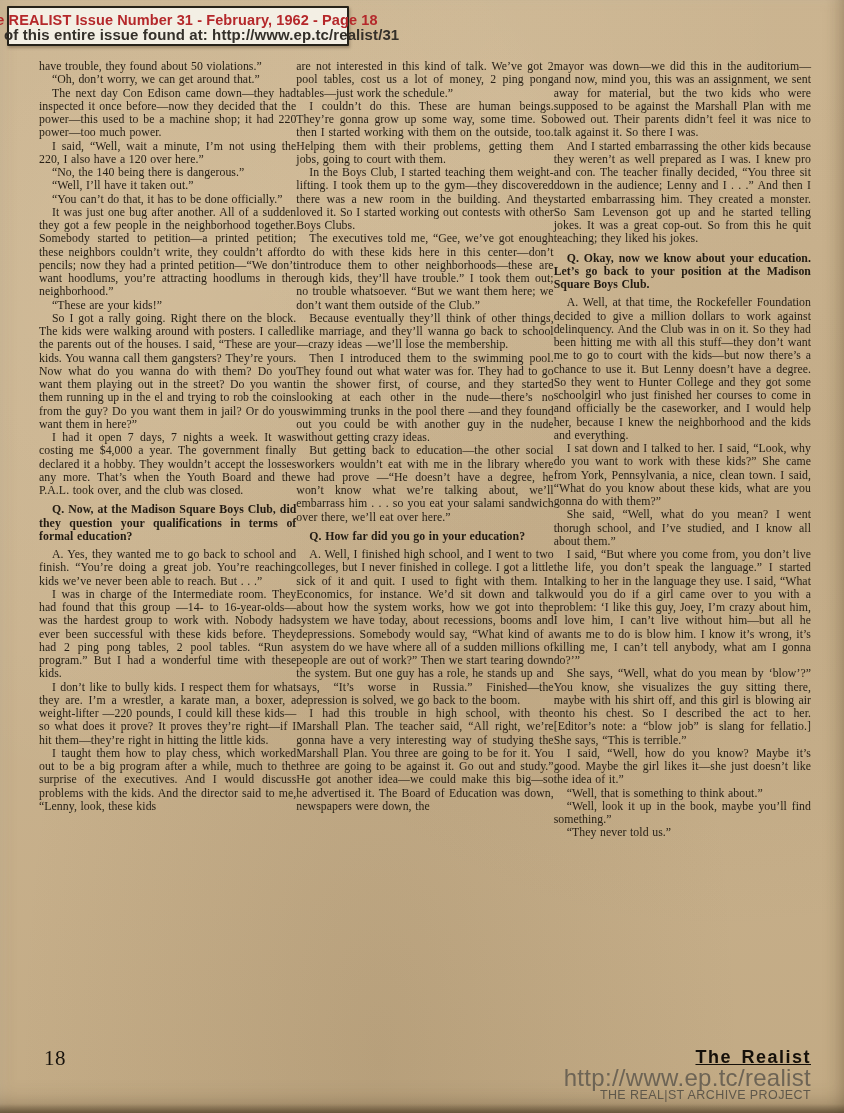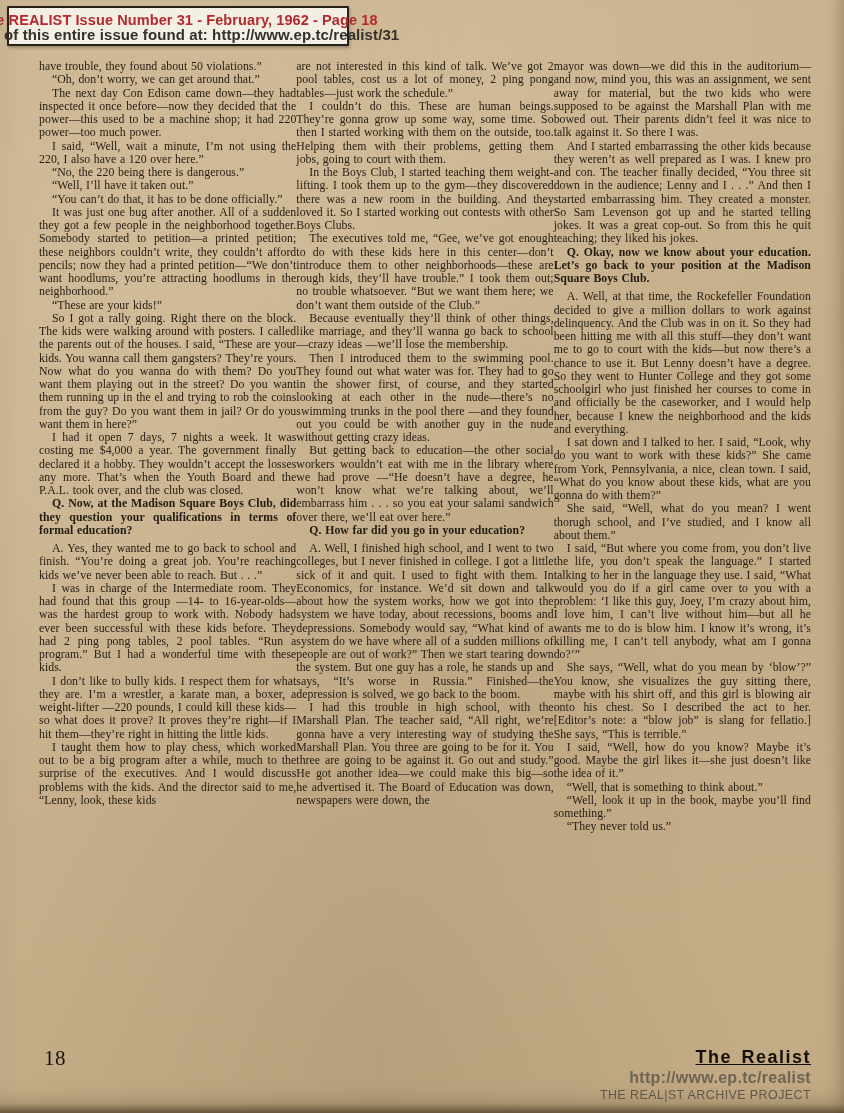--- a/index.html
+++ b/index.html
@@ -39,36 +39,36 @@
     position:absolute;left:39px;top:60px;width:772px;
     display:flex;
   }
   .col{flex:1 1 0;min-width:0;}
   .para{
     margin:0;font-size:11.8px;line-height:13.25px;color:#272016;
     text-align:justify;text-indent:13px;letter-spacing:0.05px;
     word-spacing:0.6px;
   }
   .para.noindent{text-indent:0;}
-  .para.q{font-weight:bold;margin-bottom:5px;color:#221b12;}
+  .para.q{font-weight:bold;margin-top:6px;margin-bottom:5px;color:#221b12;}
   .para.ans{margin-top:2px;}
   .page-number{
     position:absolute;left:44px;top:1046px;
     font-size:21px;font-weight:normal;color:#17120c;letter-spacing:0.5px;text-align:right;
   }
   .footer-right{
     position:absolute;right:33px;top:1048px;text-align:right;
     font-family:"Liberation Sans","DejaVu Sans",sans-serif;
   }
   .realist-logo{
     font-size:18px;font-weight:bold;color:#15100a;letter-spacing:1.5px;
     line-height:19px;word-spacing:3px;text-decoration:underline;
   }
   .footer-url{
-    font-size:16px;font-weight:700;color:#6d6455;line-height:21px;letter-spacing:0.3px;
+    font-size:24px;font-weight:400;color:#6d6455;line-height:21px;letter-spacing:0.3px;
   }
   .footer-archive{
     font-size:12.5px;font-weight:400;color:#5e574a;line-height:14px;letter-spacing:0.4px;
   }
   .bottom-edge{
     position:absolute;left:0;bottom:0;width:844px;height:9px;
     background:linear-gradient(to bottom, rgba(90,70,45,0), rgba(70,54,32,0.55));
   }
 </style>
 </head>
@@ -80,21 +80,21 @@
     <div class="header-title">The REALIST Issue Number 31 - February, 1962 - Page 18</div>
     <div class="header-sub">scans of this entire issue found at: http://www.ep.tc/realist/31</div>
   </div>
 
   <div class="columns">
     <div class="col">
         <p class="para noindent">have trouble, they found about 50 violations.”</p>
         <p class="para">“Oh, don’t worry, we can get around that.”</p>
         <p class="para">The next day Con Edison came down—they had inspected it once before—now they decided that the power—this used to be a machine shop; it had 220 power—too much power.</p>
         <p class="para">I said, “Well, wait a minute, I’m not using the 220, I also have a 120 over here.”</p>
-        <p class="para">“No, the 220 being there is dangerous.”</p>
+        <p class="para">“No, the 140 being there is dangerous.”</p>
         <p class="para">“Well, I’ll have it taken out.”</p>
         <p class="para">“You can’t do that, it has to be done officially.”</p>
         <p class="para">It was just one bug after another. All of a sudden they got a few people in the neighborhood together. Somebody started to petition—a printed petition; these neighbors couldn’t write, they couldn’t afford pencils; now they had a printed petition—“We don’t want hoodlums, you’re attracting hoodlums in the neighborhood.”</p>
         <p class="para">“These are your kids!”</p>
         <p class="para">So I got a rally going. Right there on the block. The kids were walking around with posters. I called the parents out of the houses. I said, “These are your kids. You wanna call them gangsters? They’re yours. Now what do you wanna do with them? Do you want them playing out in the street? Do you want them running up in the el and trying to rob the coins from the guy? Do you want them in jail? Or do you want them in here?”</p>
         <p class="para">I had it open 7 days, 7 nights a week. It was costing me $4,000 a year. The government finally declared it a hobby. They wouldn’t accept the losses any more. That’s when the Youth Board and the P.A.L. took over, and the club was closed.</p>
         <p class="para q">Q. Now, at the Madison Square Boys Club, did they question your qualifications in terms of formal education?</p>
         <p class="para ans">A. Yes, they wanted me to go back to school and finish. “You’re doing a great job. You’re reaching kids we’ve never been able to reach. But . . .”</p>
         <p class="para">I was in charge of the Intermediate room. They had found that this group —14- to 16-year-olds—was the hardest group to work with. Nobody had ever been successful with these kids before. They had 2 ping pong tables, 2 pool tables. “Run a program.” But I had a wonderful time with these kids.</p>
         <p class="para">I don’t like to bully kids. I respect them for what they are. I’m a wrestler, a karate man, a boxer, a weight-lifter —220 pounds, I could kill these kids—so what does it prove? It proves they’re right—if I hit them—they’re right in hitting the little kids.</p>

